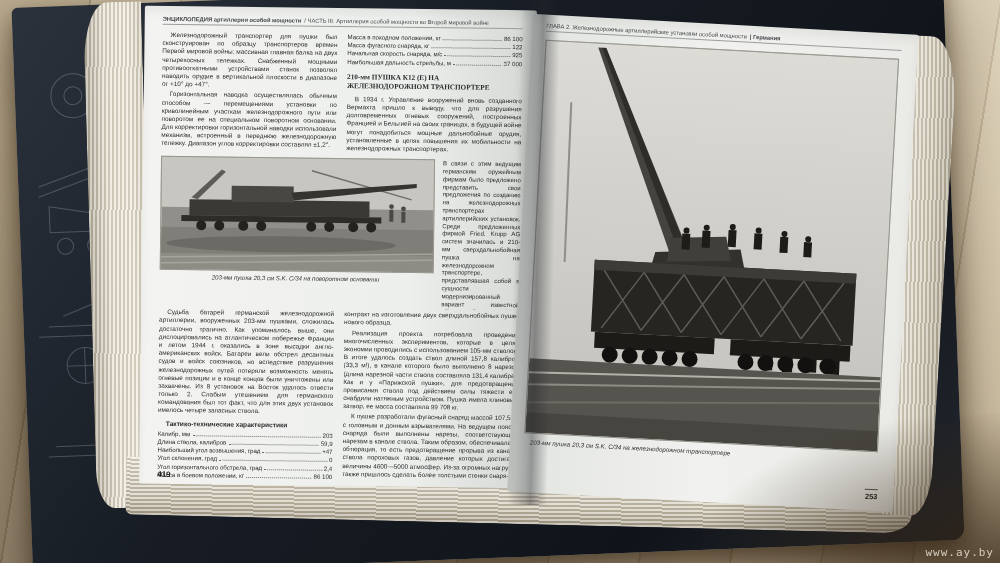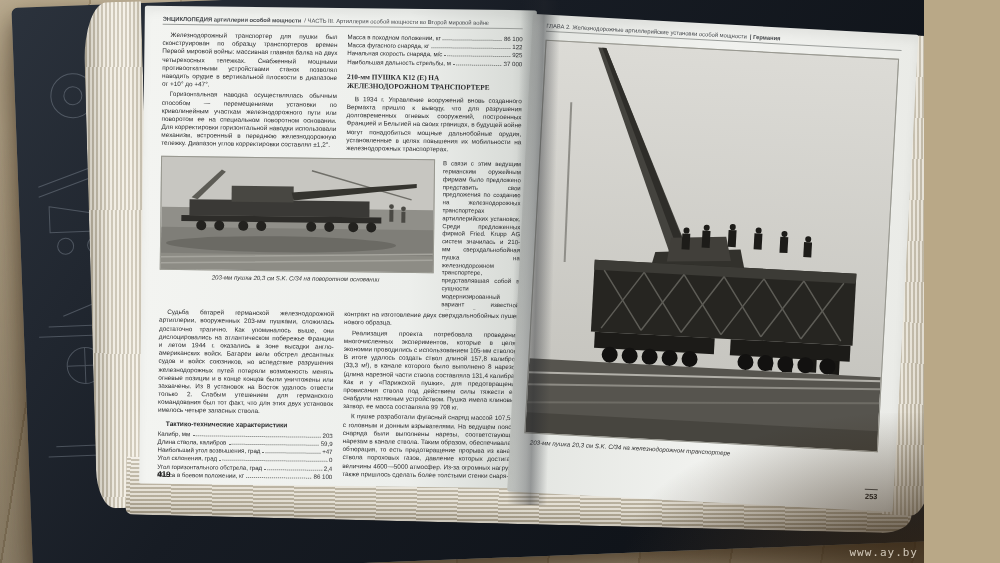--- a/index.html
+++ b/index.html
@@ -1,16 +1,16 @@
 <!DOCTYPE html>
 <html><head>
 <meta charset="utf-8">
 <style>
   html,body{margin:0;padding:0;background:#b9a887;}
-  .stage{position:relative;width:924px;height:563px;overflow:hidden;
+  .stage{position:relative;width:1000px;height:563px;overflow:hidden;
     font-family:"Liberation Sans",sans-serif;color:#2a2b2d;}
   
   .floor{position:absolute;inset:0;
     background:
       radial-gradient(ellipse at 0% 100%, rgba(40,30,15,.35), transparent 55%),
       radial-gradient(ellipse at 100% 0%, rgba(255,250,235,.35), transparent 55%),
       linear-gradient(100deg, rgba(0,0,0,.10), rgba(255,255,255,.12) 45%, rgba(0,0,0,.06)),
       repeating-linear-gradient(99deg,#d2c2a3 0 88px,#b8a685 88px 90px,#dccdaf 90px 178px,#bcab8a 178px 180px),
       #d2c2a3;}
   .floor-seam{position:absolute;left:820px;top:-20px;width:2px;height:340px;

